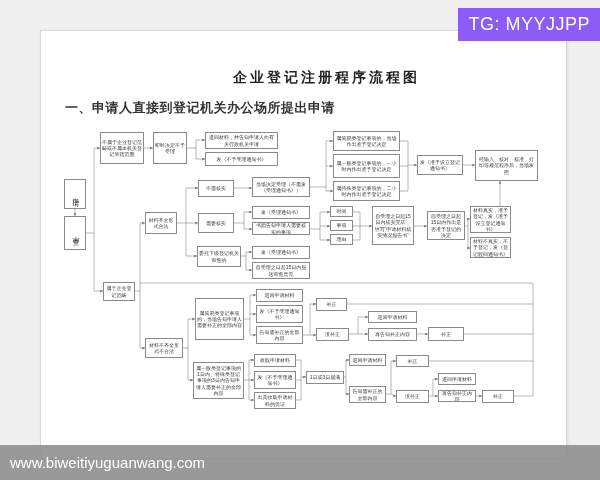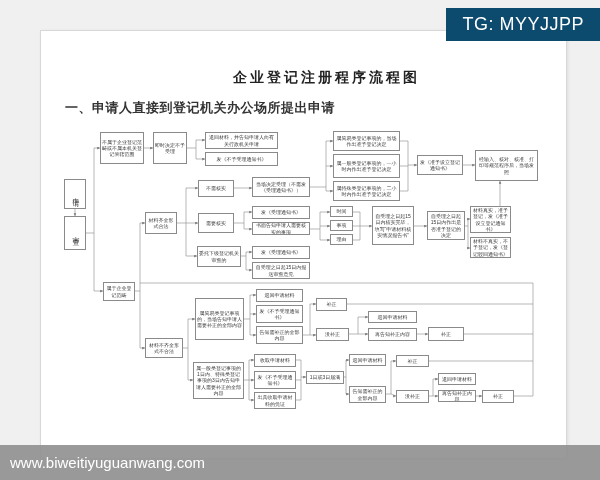--- a/index.html
+++ b/index.html
@@ -27,23 +27,23 @@
   .node{
     position:absolute;background:#fff;border:0.5px solid #8a8a8a;
     color:#3a3a3a;font-size:5px;line-height:1.25;
     display:flex;align-items:center;justify-content:center;
     text-align:center;box-sizing:border-box;padding:1px;
     overflow:hidden;
   }
   .node.vertical{writing-mode:vertical-rl;text-orientation:upright;font-size:7px;letter-spacing:2px;}
   .wm-top{
     position:absolute;right:0;top:8px;height:33px;min-width:133px;
-    background:#0c4a6e;color:#ffffff;font-size:18px;
+    background:#8b5cf6;color:#ffffff;font-size:18px;
     display:flex;align-items:center;justify-content:center;
-    padding:0 16px;box-sizing:border-box;letter-spacing:0.5px;
+    padding:0 10px;box-sizing:border-box;letter-spacing:0.5px;
   }
   .wm-bottom{
     position:absolute;left:0;bottom:0;width:600px;height:35px;
     background:rgba(145,145,145,0.92);color:#ffffff;font-size:15px;
     display:flex;align-items:center;padding-left:10px;box-sizing:border-box;
   }
 </style>
 </head>
 <body>
 

